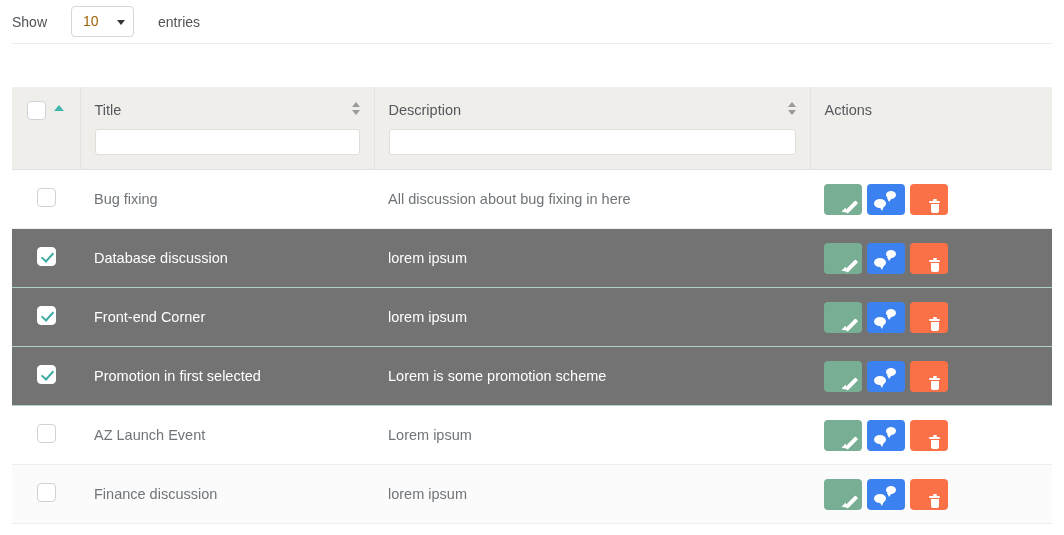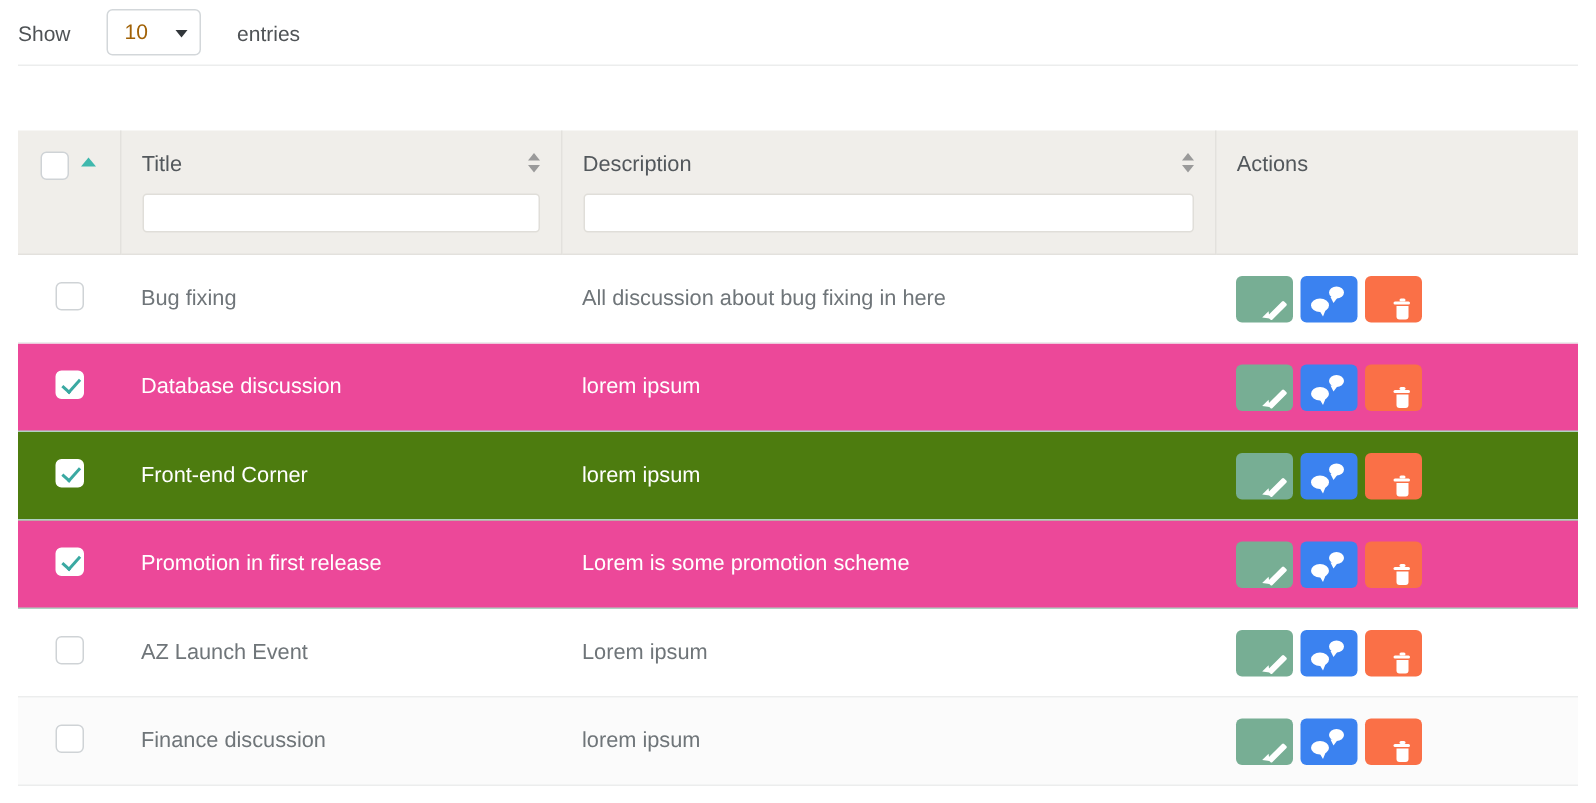--- a/index.html
+++ b/index.html
@@ -265,26 +265,26 @@
     background: #ffffff;
   }
   tbody tr.striped td { background: #fbfbfb; }
 
   tbody td.cell-check {
     text-align: center;
     padding: 0;
   }
 
   tbody tr.selected td {
-    background: #4d7c0f;
+    background: #737373;
     color: #ffffff;
     border-bottom: 1px solid #b0d1c3;
   }
   tbody tr.selected.striped td {
-    background: #ec4899;
+    background: #737373;
   }
 
   
   .actions {
     display: flex;
     gap: 5px;
   }
   .act-btn {
     width: 38px;
     height: 31px;
@@ -505,21 +505,21 @@
                   <span><span class="bubbles"><span class="b1"></span><span class="b2"></span></span></span>
                 </button>
                 <button class="act-btn act-del" style="background: rgb(250, 112, 71);">
                   <span><span class="trash-sm"><span class="lid"></span></span></span>
                 </button>
               </div>
             </td>
           </tr>
           <tr class="selected striped">
             <td class="cell-check"><span class="cbox checked"></span></td>
-            <td>Promotion in first release</td>
+            <td>Promotion in first selected</td>
             <td>Lorem is some promotion scheme</td>
             <td>
               <div class="actions">
                 <button class="act-btn act-edit" style="background: rgb(119, 174, 148);">
                   <span><span class="pencil"></span></span>
                 </button>
                 <button class="act-btn act-chat" style="background: rgb(59, 130, 240);">
                   <span><span class="bubbles"><span class="b1"></span><span class="b2"></span></span></span>
                 </button>
                 <button class="act-btn act-del" style="background: rgb(250, 112, 71);">

